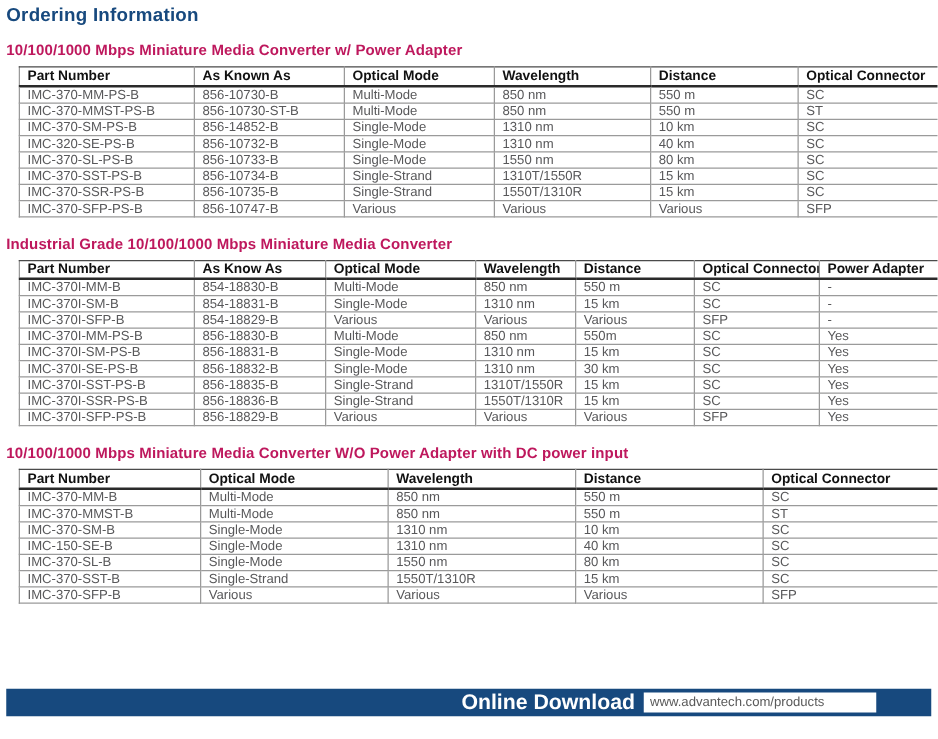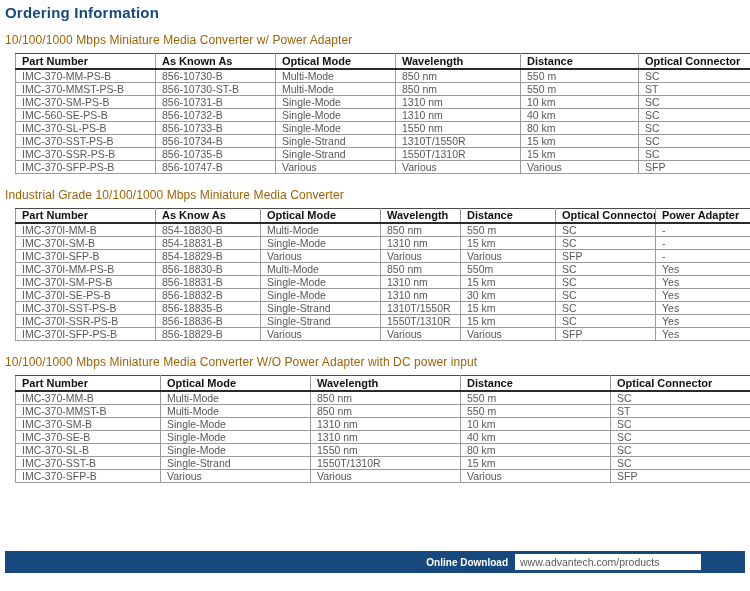--- a/index.html
+++ b/index.html
@@ -18,22 +18,22 @@
     font-size: 15px;
     font-weight: bold;
     letter-spacing: 0.2px;
     color: #17497e;
     line-height: 22px;
   }
 
   .section-heading {
     margin: 10px 0 6px 5px;
     font-size: 12px;
-    font-weight: normal;
-    color: #a16207;
+    font-weight: bold;
+    color: #be185d;
     line-height: 13px;
     letter-spacing: 0.1px;
   }
   .section + .section .section-heading { margin-top: 15px; }
 
   table.data-table {
     border-collapse: collapse;
     margin-left: 15px;
     width: 740px;
     table-layout: fixed;
@@ -67,21 +67,21 @@
     width: 740px;
     height: 22px;
     background: #17497e;
     display: flex;
     align-items: center;
     justify-content: flex-end;
   }
   .footer-label {
     color: #ffffff;
     font-weight: bold;
-    font-size: 10px;
+    font-size: 17px;
     margin-right: 7px;
     white-space: nowrap;
   }
   .footer-urlbox {
     background: #ffffff;
     width: 186px;
     height: 16px;
     display: flex;
     align-items: center;
     padding: 0 5px;
@@ -133,28 +133,28 @@
           <tr>
             <td>IMC-370-MMST-PS-B</td>
             <td>856-10730-ST-B</td>
             <td>Multi-Mode</td>
             <td>850 nm</td>
             <td>550 m</td>
             <td>ST</td>
           </tr>
           <tr>
             <td>IMC-370-SM-PS-B</td>
-            <td>856-10731-B</td>
+            <td>856-14852-B</td>
             <td>Single-Mode</td>
             <td>1310 nm</td>
             <td>10 km</td>
             <td>SC</td>
           </tr>
           <tr>
-            <td>IMC-560-SE-PS-B</td>
+            <td>IMC-320-SE-PS-B</td>
             <td>856-10732-B</td>
             <td>Single-Mode</td>
             <td>1310 nm</td>
             <td>40 km</td>
             <td>SC</td>
           </tr>
           <tr>
             <td>IMC-370-SL-PS-B</td>
             <td>856-10733-B</td>
             <td>Single-Mode</td>
@@ -334,21 +334,21 @@
             <td>ST</td>
           </tr>
           <tr>
             <td>IMC-370-SM-B</td>
             <td>Single-Mode</td>
             <td>1310 nm</td>
             <td>10 km</td>
             <td>SC</td>
           </tr>
           <tr>
-            <td>IMC-370-SE-B</td>
+            <td>IMC-150-SE-B</td>
             <td>Single-Mode</td>
             <td>1310 nm</td>
             <td>40 km</td>
             <td>SC</td>
           </tr>
           <tr>
             <td>IMC-370-SL-B</td>
             <td>Single-Mode</td>
             <td>1550 nm</td>
             <td>80 km</td>

